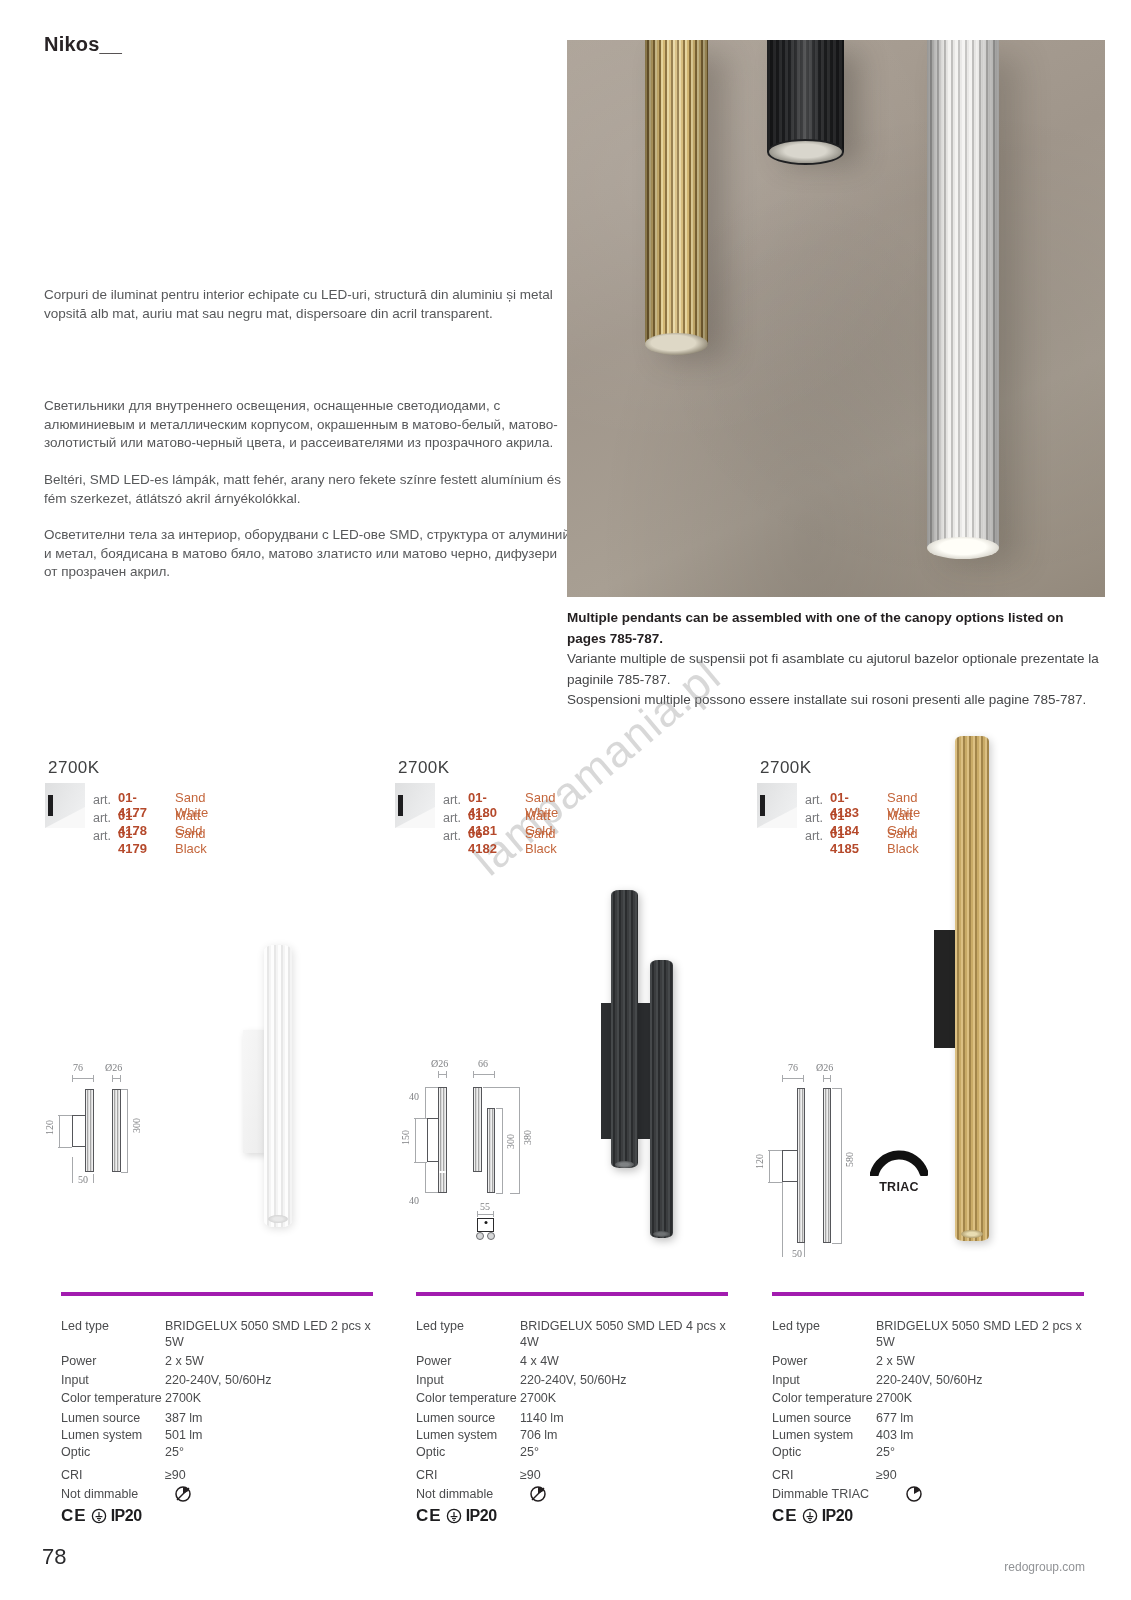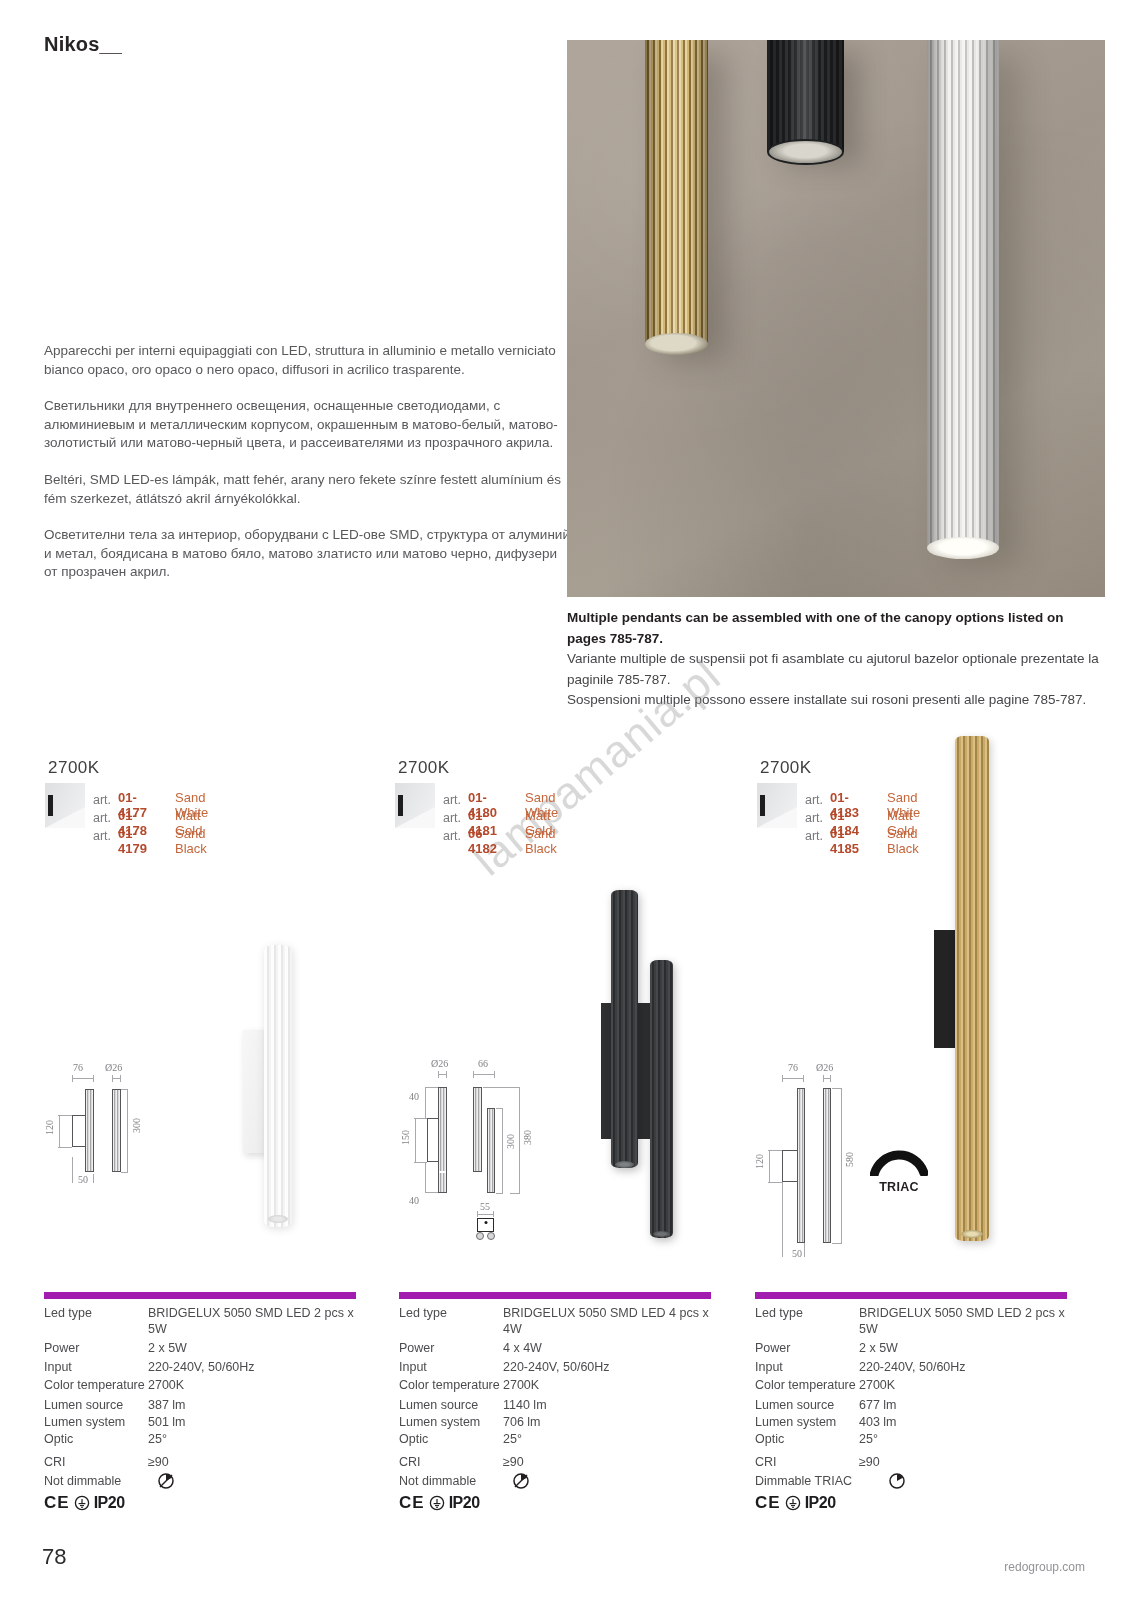--- a/index.html
+++ b/index.html
@@ -82,43 +82,43 @@
   .tube-draw { position:absolute; border:1px solid #55565a;
       background:repeating-linear-gradient(90deg,#efefef 0 1px,#a6a6a6 1px 2px,#d9d9d9 2px 3px); }
   .bracket-draw { position:absolute; border:1px solid #55565a; background:#fff; }
   .jbox { position:absolute; border:1.5px solid #2a2a2c; background:#fff; }
   .jbox .dot { position:absolute; left:50%; top:2px; width:3px; height:3px; background:#1a1a1a; border-radius:50%; transform:translateX(-50%); }
   .jwheel { position:absolute; width:8px; height:8px; border:1px solid #6d6e71; background:#d6d7d8; border-radius:50%; }
   .triac { position:absolute; text-align:center; }
   .triac-label { font-size:12.5px; font-weight:bold; color:#231f20; letter-spacing:0.3px; }
 
   
-  .spec { position:absolute; width:312px; border-top:7px solid #a21caf; padding-top:6px;
-      font-size:12.5px; color:#4b4c4e; }
+  .spec { position:absolute; width:312px; border-top:4px solid #a21caf; padding-top:22px;
+      font-size:12.5px; color:#4b4c4e;margin-left:17px; }
   .spec .row { display:flex; line-height:16px; }
   .spec .lab { width:104px; flex:none; }
   .spec .val { flex:1; }
   .dimrow { display:flex; align-items:center; gap:24px; line-height:18px; }
   .dimrow svg { margin-left:12px; }
   .certs { display:flex; align-items:center; gap:4px; margin-top:3px; }
   .ce-mark { font-size:17px; font-weight:bold; letter-spacing:1px; color:#1d1d1f; }
   .ip-mark { font-size:16px; font-weight:bold; color:#1d1d1f; letter-spacing:-0.5px; }
 
   
   .pagenum { left:42px; top:1544px; font-size:22px; color:#2b2b2d; }
   .website { right:46px; top:1560px; font-size:12px; color:#919396; }
 </style>
 </head>
 <body>
 
 <div class="page">
 
   <div class="abs brand">Nikos__</div>
 
-  <p class="abs para" style="top:342px">Apparecchi per interni equipaggiati con LED, struttura in alluminio e metallo verniciato bianco opaco, oro opaco o nero opaco, diffusori in acrilico trasparente.</p>
+  <p class="abs para" style="top:286px">Corpuri de iluminat pentru interior echipate cu LED-uri, structură din aluminiu și metal vopsită alb mat, auriu mat sau negru mat, dispersoare din acril transparent.</p>
   <p class="abs para" style="top:397px">Светильники для внутреннего освещения, оснащенные светодиодами, с алюминиевым и металлическим корпусом, окрашенным в матово-белый, матово-золотистый или матово-черный цвета, и рассеивателями из прозрачного акрила.</p>
   <p class="abs para" style="top:471px">Beltéri, SMD LED-es lámpák, matt fehér, arany nero fekete színre festett alumínium és fém szerkezet, átlátszó akril árnyékolókkal.</p>
   <p class="abs para" style="top:526px">Осветителни тела за интериор, оборудвани с LED-ове SMD, структура от алуминий и метал, боядисана в матово бяло, матово златисто или матово черно, дифузери от прозрачен акрил.</p>
 
   <div class="abs hero">
     <div class="tube tube-gold">
         <div class="shade"></div>
       </div>
     <div class="cap cap-gold"></div>
     <div class="tube tube-black-p">

